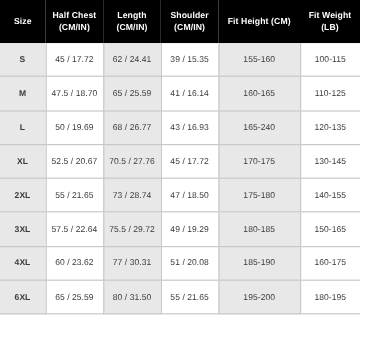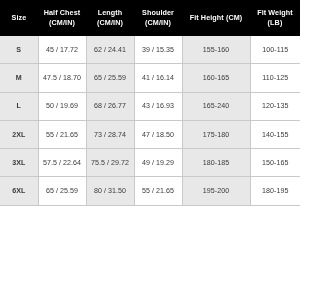--- a/index.html
+++ b/index.html
@@ -122,36 +122,52 @@
       </tr>
       <tr>
         <td class="col-shaded size-cell">L</td>
         <td class="col-plain">50 / 19.69</td>
         <td class="col-shaded">68 / 26.77</td>
         <td class="col-plain">43 / 16.93</td>
         <td class="col-shaded">165-240</td>
         <td class="col-plain">120-135</td>
       </tr>
       <tr>
+        <td class="col-shaded size-cell">XL</td>
+        <td class="col-plain">52.5 / 20.67</td>
+        <td class="col-shaded">70.5 / 27.76</td>
+        <td class="col-plain">45 / 17.72</td>
+        <td class="col-shaded">170-175</td>
+        <td class="col-plain">130-145</td>
+      </tr>
+      <tr>
         <td class="col-shaded size-cell">2XL</td>
         <td class="col-plain">55 / 21.65</td>
         <td class="col-shaded">73 / 28.74</td>
         <td class="col-plain">47 / 18.50</td>
         <td class="col-shaded">175-180</td>
         <td class="col-plain">140-155</td>
       </tr>
       <tr>
         <td class="col-shaded size-cell">3XL</td>
         <td class="col-plain">57.5 / 22.64</td>
         <td class="col-shaded">75.5 / 29.72</td>
         <td class="col-plain">49 / 19.29</td>
         <td class="col-shaded">180-185</td>
         <td class="col-plain">150-165</td>
       </tr>
       <tr>
+        <td class="col-shaded size-cell">4XL</td>
+        <td class="col-plain">60 / 23.62</td>
+        <td class="col-shaded">77 / 30.31</td>
+        <td class="col-plain">51 / 20.08</td>
+        <td class="col-shaded">185-190</td>
+        <td class="col-plain">160-175</td>
+      </tr>
+      <tr>
         <td class="col-shaded size-cell">6XL</td>
         <td class="col-plain">65 / 25.59</td>
         <td class="col-shaded">80 / 31.50</td>
         <td class="col-plain">55 / 21.65</td>
         <td class="col-shaded">195-200</td>
         <td class="col-plain">180-195</td>
       </tr>
     </tbody>
 </table>
 

